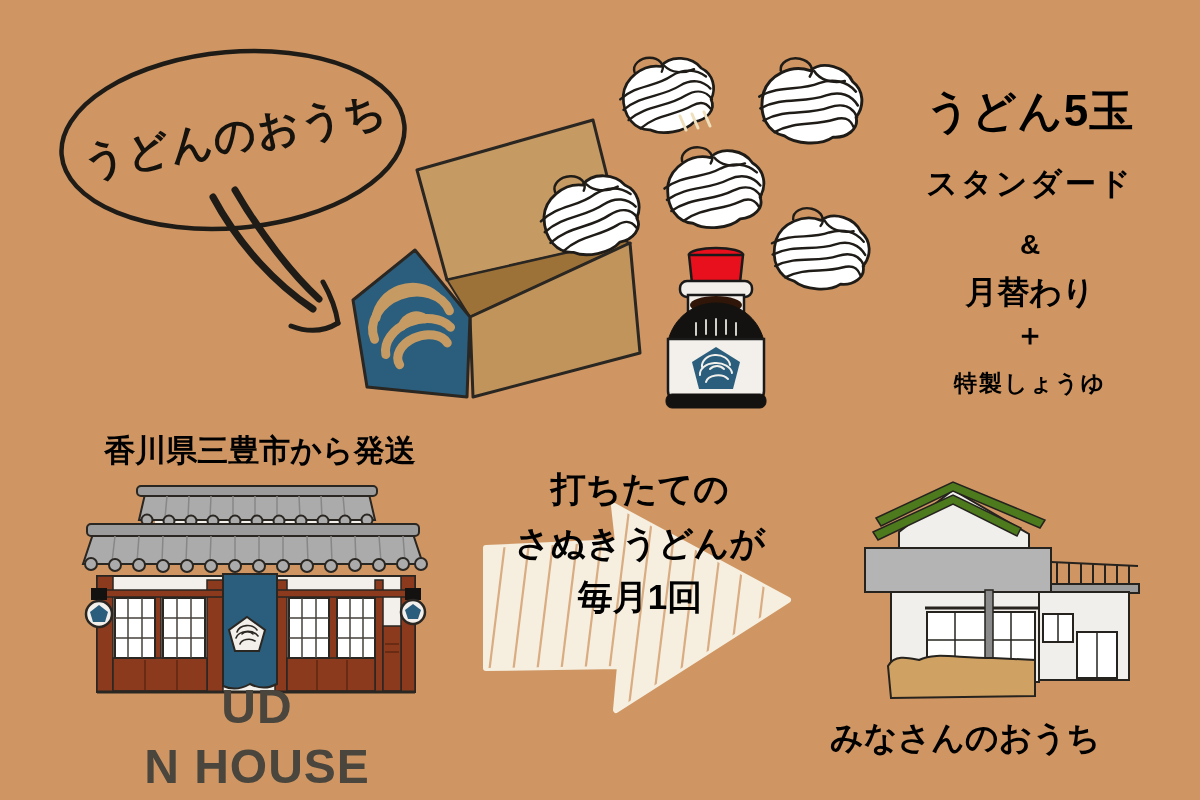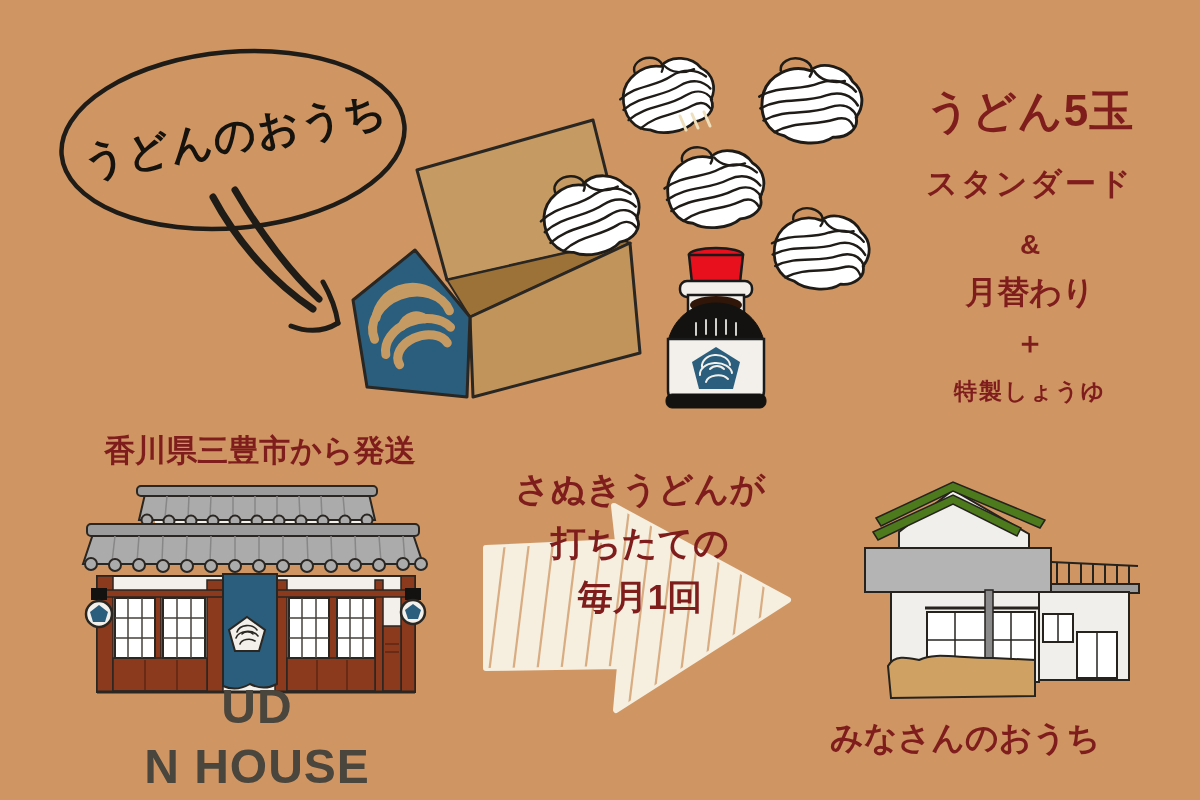--- a/index.html
+++ b/index.html
@@ -3,33 +3,33 @@
 <meta charset="utf-8">
 <style>
   html,body{margin:0;padding:0;}
   body{
     width:1200px;height:800px;position:relative;overflow:hidden;
     background:#cf9663;
     font-family:"Liberation Sans","DejaVu Sans",sans-serif;
     color:#16130f;
   }
   .abs{position:absolute;}
-  .jp{font-weight:800;color:#7f1d1d;}
+  .jp{font-weight:800;color:#000000;}
   
   #bubble{left:45px;top:40px;width:380px;height:205px;}
   #bubble-label{
     position:absolute;left:0;top:68px;width:100%;text-align:center;
     font-size:42px;font-weight:800;transform:rotate(-10deg);letter-spacing:1px;
   }
   
   #product{left:880px;top:82px;width:300px;text-align:center;}
   .p-title{font-size:44px;font-weight:800;margin-bottom:22px;letter-spacing:1px;}
   .p-std{font-size:31px;font-weight:800;letter-spacing:3px;margin-bottom:24px;}
   .p-amp{font-size:28px;font-weight:800;margin-bottom:10px;}
-  .p-month{font-size:32px;font-weight:800;margin-bottom:8px;}
+  .p-month{font-size:32px;font-weight:800;margin-bottom:0;}
   .p-plus{font-size:30px;font-weight:800;margin-bottom:12px;}
   .p-soy{font-size:23px;font-weight:800;letter-spacing:2px;}
   
   #origin-caption{left:90px;top:430px;width:340px;text-align:center;font-size:31px;font-weight:800;}
   
   #brand{left:92px;top:708px;width:330px;height:58px;display:flex;align-items:center;justify-content:center;flex-direction:column;}
   .brand-txt{font-size:48px;font-weight:800;letter-spacing:1px;color:#4a463d;line-height:56px;}
   #brand svg{margin:4px 1px 0 1px;}
   
   #delivery-text{left:460px;top:462px;width:360px;text-align:center;z-index:3;}
@@ -323,22 +323,22 @@
       <path d="M134,222 L160,10"></path>
     <path d="M158,222 L184,10"></path>
       <path d="M182,222 L208,10"></path>
       <path d="M206,222 L232,10"></path>
     <path d="M230,222 L256,10"></path>
       <path d="M254,222 L280,10"></path>
       <path d="M278,222 L304,10"></path>
   </g>
 </svg>
 <div id="delivery-text" class="abs">
+  <div class="jp">打ちたての</div>
   <div class="jp">さぬきうどんが</div>
-  <div class="jp">打ちたての</div>
   <div class="jp">毎月1回</div>
 </div>
 
 <svg class="abs" style="left:843px;top:468px;" width="332" height="242" viewBox="0 0 332 242">
 
   <polygon points="56,64 110,22 186,66 186,82 56,82" fill="#f0efeb" stroke="#26231f" stroke-width="2"></polygon>
 
   <polygon points="33,50 110,14 202,52 197,60 110,23 38,58" fill="#4c7a1c" stroke="#26231f" stroke-width="1.5"></polygon>
   <polygon points="30,64 110,27 178,60 174,68 110,36 35,72" fill="#4c7a1c" stroke="#26231f" stroke-width="1.5"></polygon>
 

